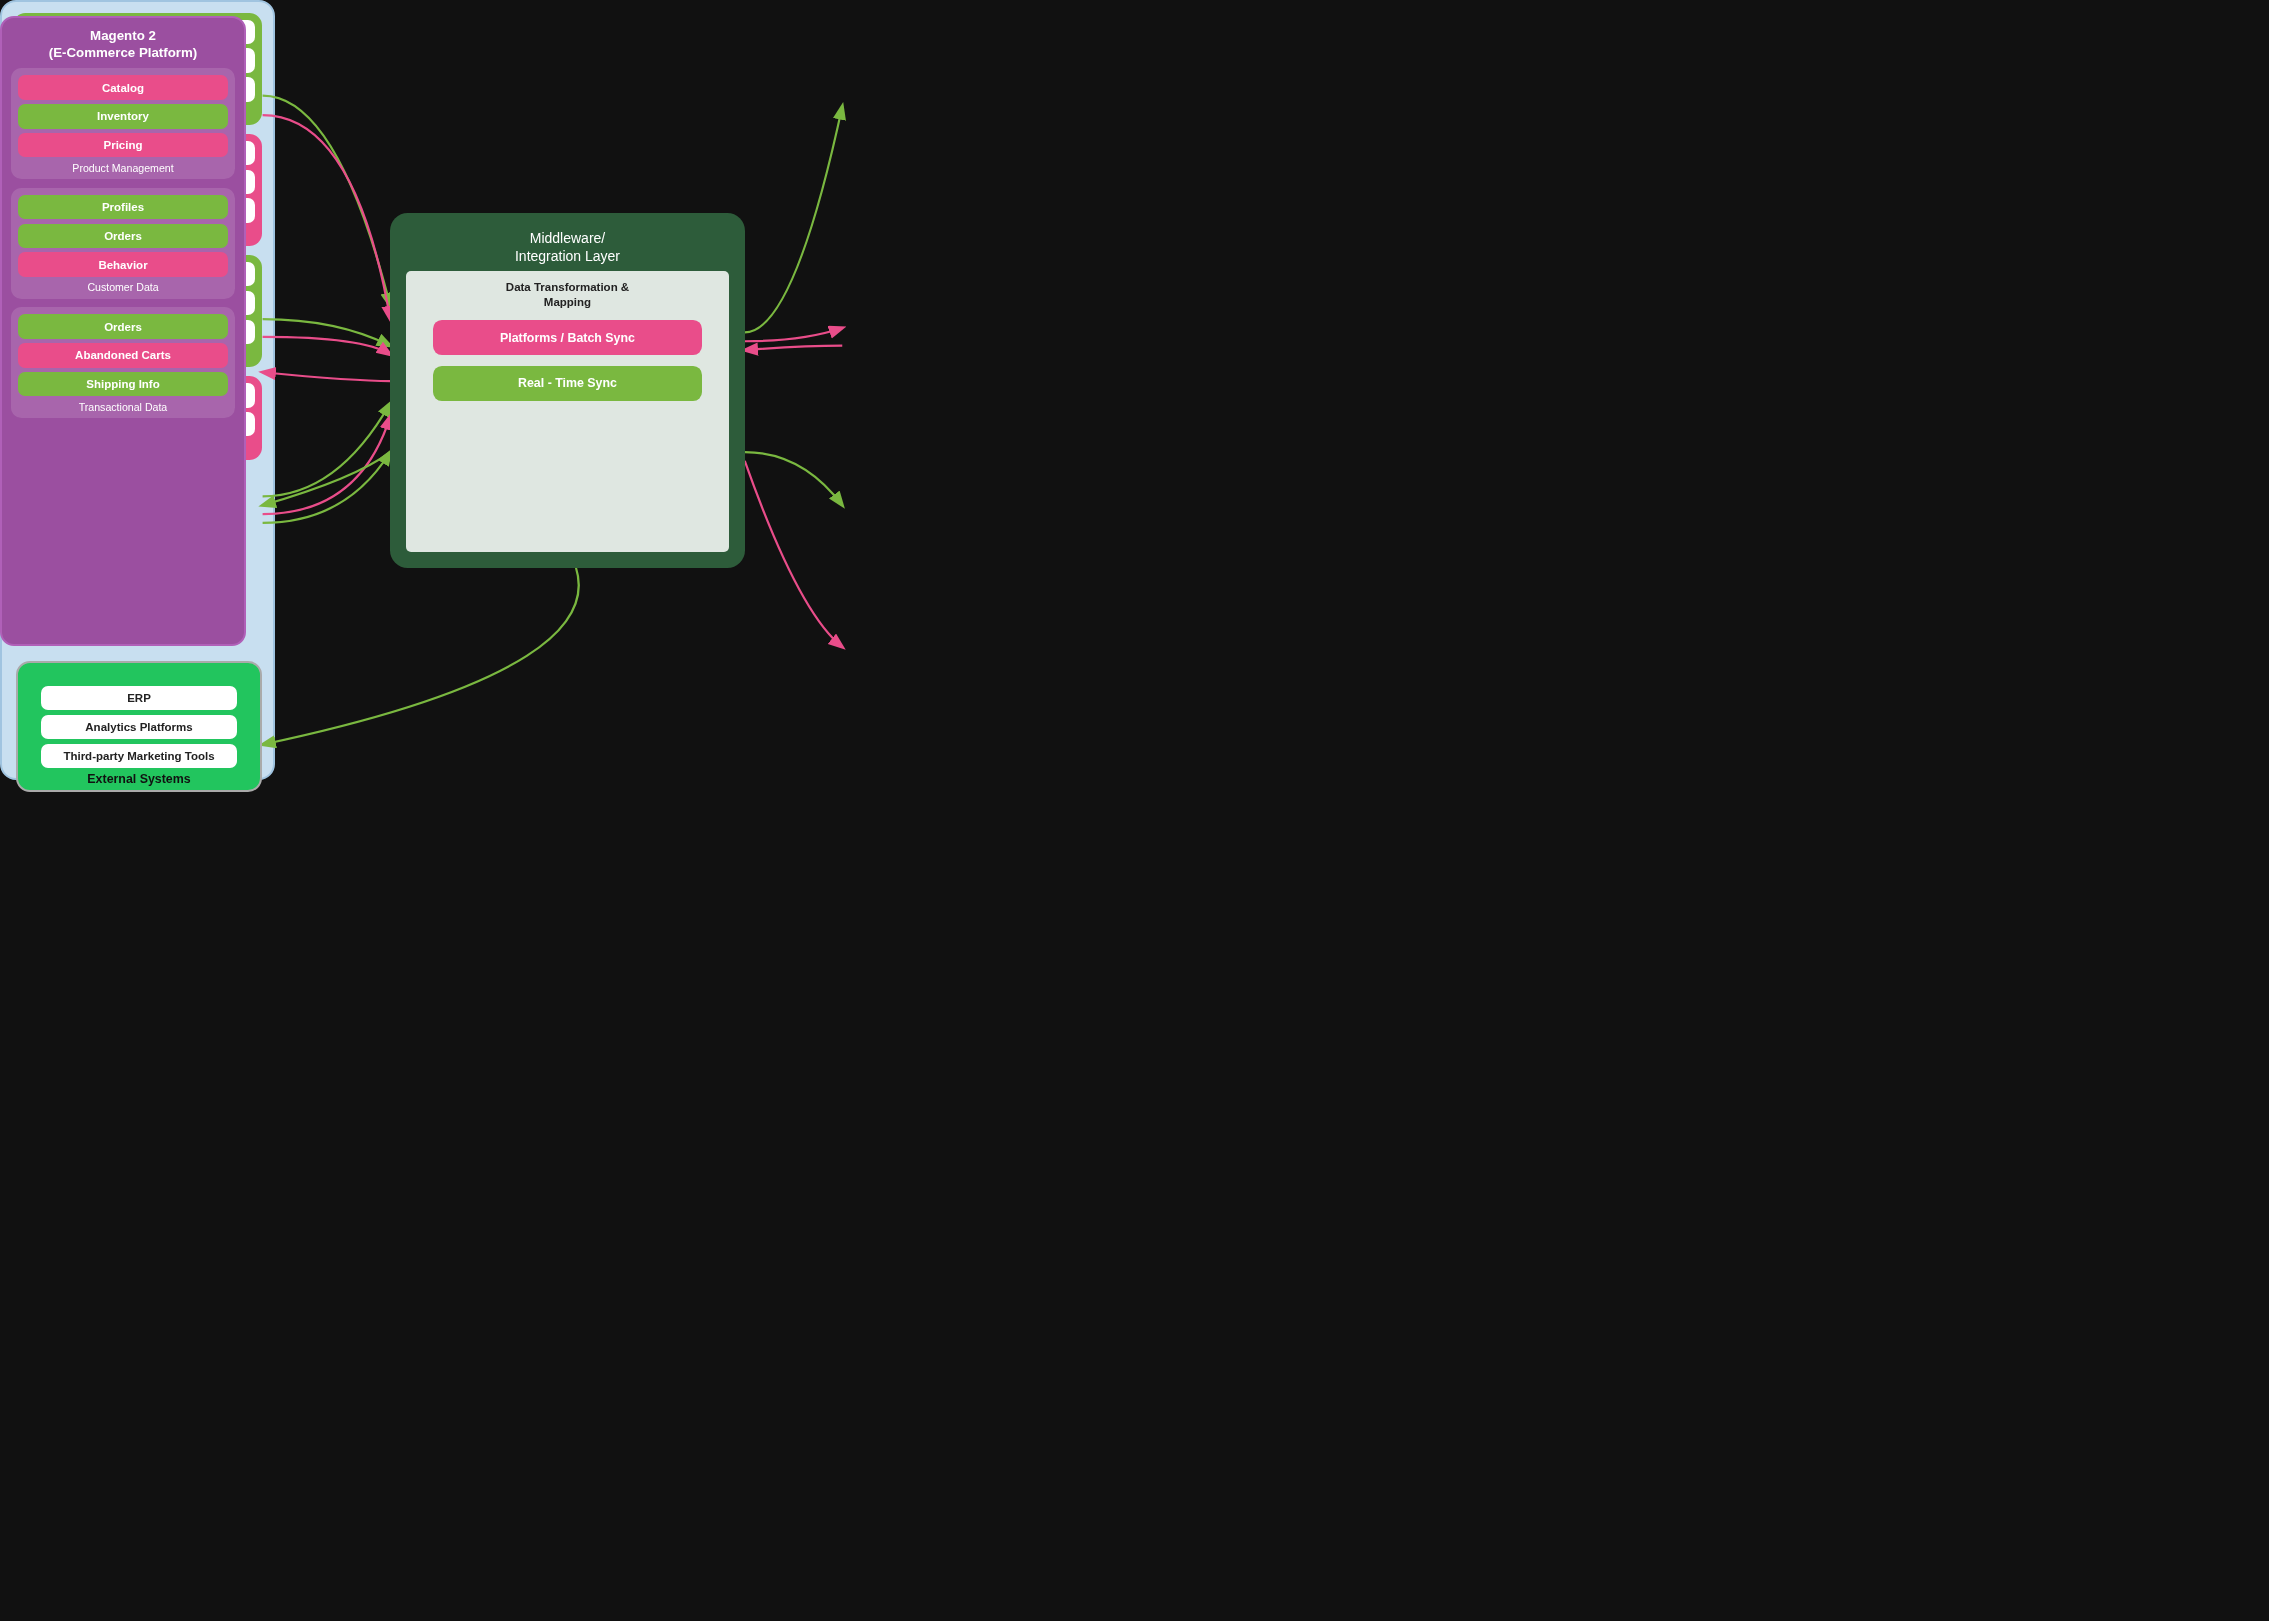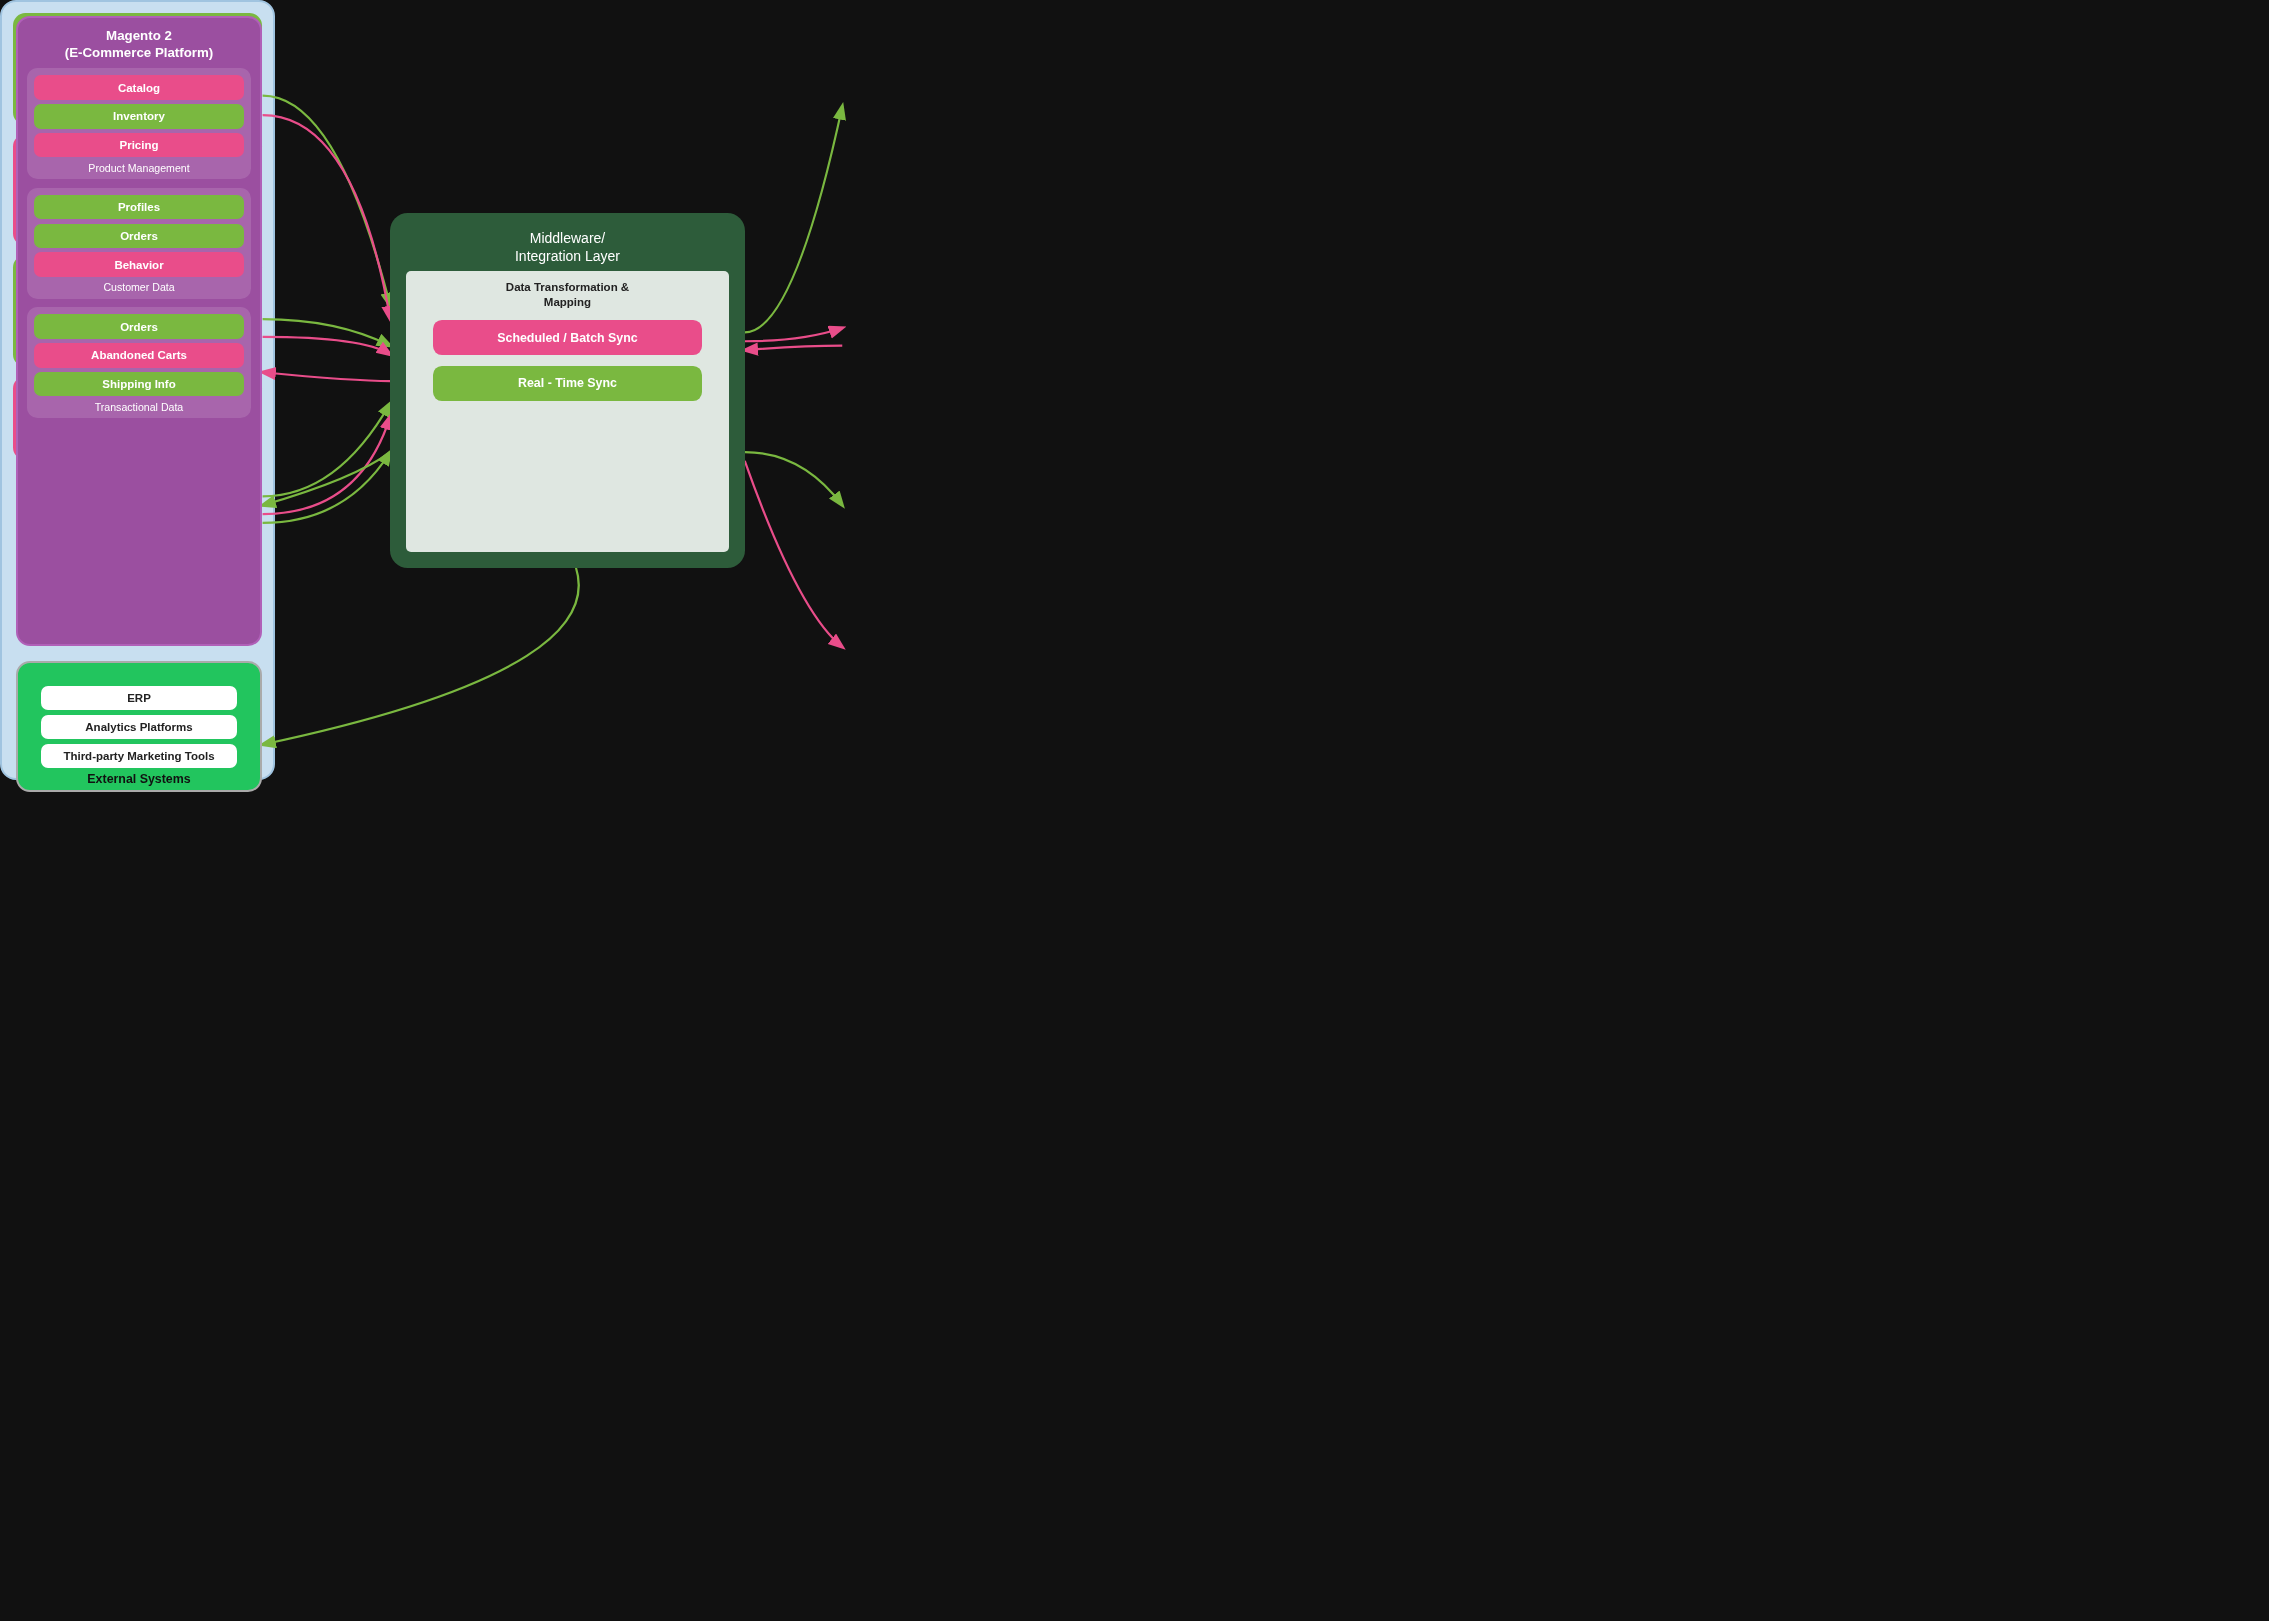--- a/index.html
+++ b/index.html
@@ -20,21 +20,21 @@
 
     
     .section-box {
       position: absolute;
       border-radius: 12.4px;
       padding: 8.9px;
     }
 
     
     .magento-box {
-      left: 16px; top: 16px;
+      left: 0; top: 16px;
       width: 246px; height: 630px;
       background: #9b4fa0;
       border: 2.2px solid #b060b8;
       border-radius: 14px;
     }
     .magento-title {
       color: #fff;
       font-size: 13.3px;
       font-weight: bold;
       text-align: center;
@@ -259,21 +259,21 @@
     <div class="pill-white">Third-party Marketing Tools</div>
     <div class="external-title">External Systems</div>
   </div>
 
   <div class="middleware-box" style="position:absolute; left:390px; top:213px; width:355px; height:355px;">
     <div class="middleware-title" style="white-space:pre-line">Middleware/
 Integration Layer</div>
     <div class="middleware-inner">
       <div class="middleware-inner-label" style="white-space:pre-line">Data Transformation &amp;
 Mapping</div>
-      <div class="sync-pill sync-pink">Scheduled / Batch Sync</div>
+      <div class="sync-pill sync-pink">Platforms / Batch Sync</div>
       <div class="sync-pill sync-green">Real - Time Sync</div>
     </div>
   </div>
 
   <div class="crm-box">
 
     <div class="crm-sub crm-sub-green" style="margin-bottom:8.9px;">
       <div class="pill-white">Unified Profile</div>
       <div class="pill-white">Segmentation</div>
       <div class="pill-white">Preferences</div>

